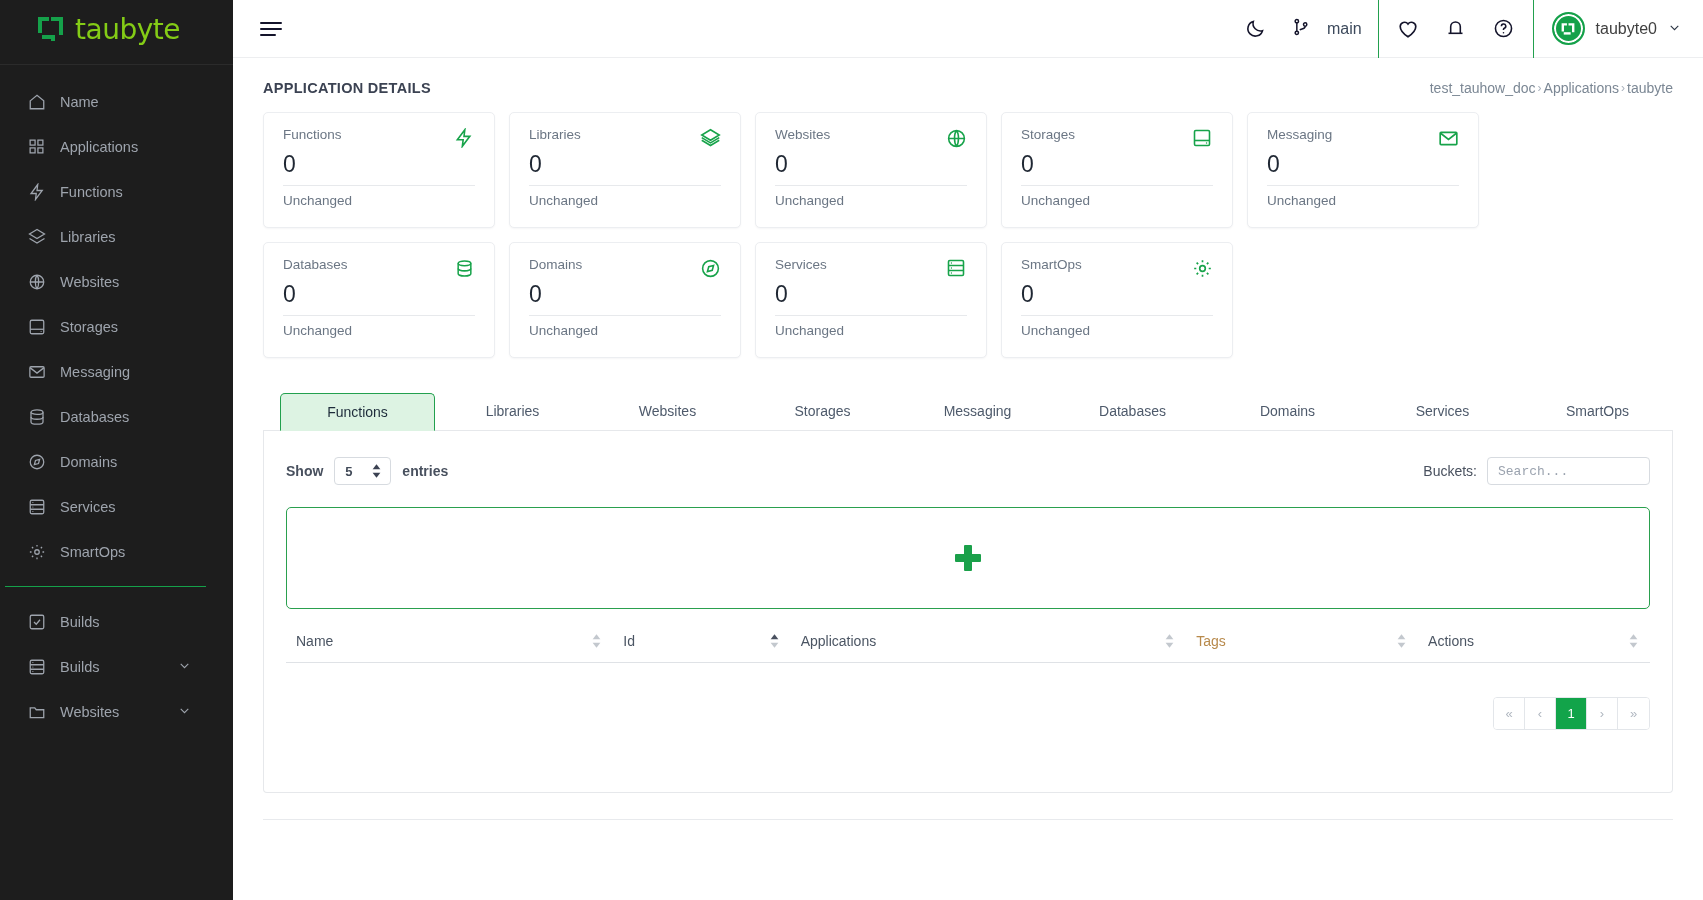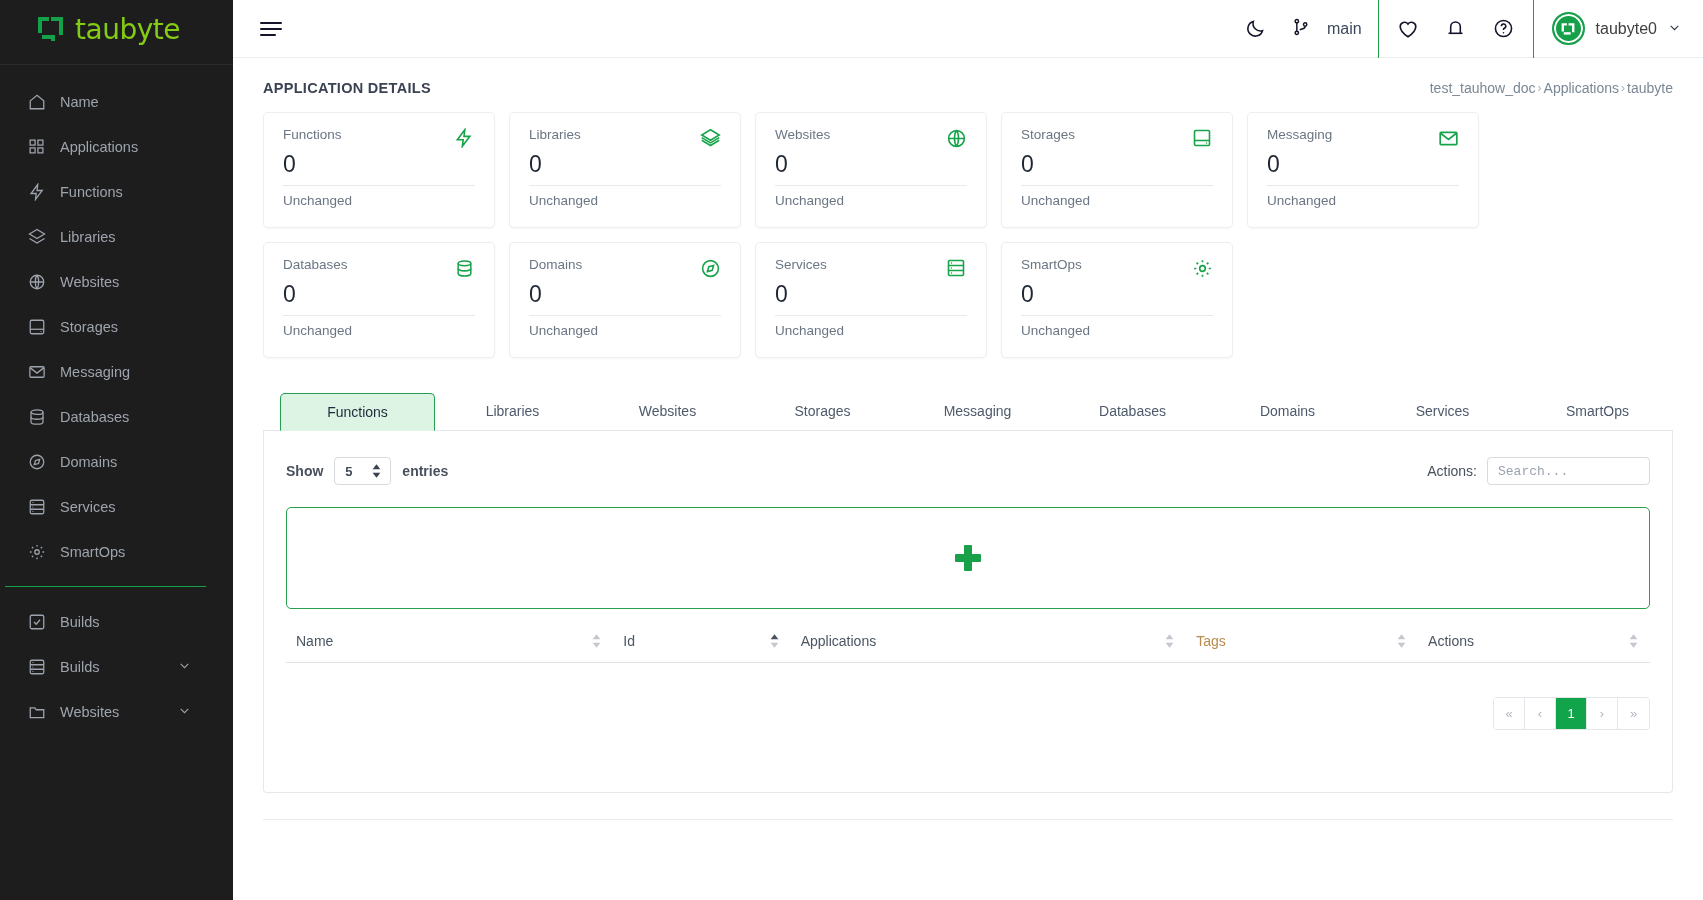--- a/index.html
+++ b/index.html
@@ -614,21 +614,21 @@
                     </svg>
                   <svg width="9" height="6" viewBox="0 0 10 6">
                       <path d="M5 6 0.7 0.6h8.6z" fill="#3b4252"></path>
                     </svg>
                 </span>
               </span>
               <span>entries</span>
             </div>
 
             <div class="search-wrap">
-              <span>Actions:</span>
+              <span>Buckets:</span>
               <input class="search-input" type="text" placeholder="Search..." style="">
             </div>
           </div>
 
           <div class="add-box">
             <span class="plus"></span>
           </div>
 
           <table class="dt">
             <thead>

